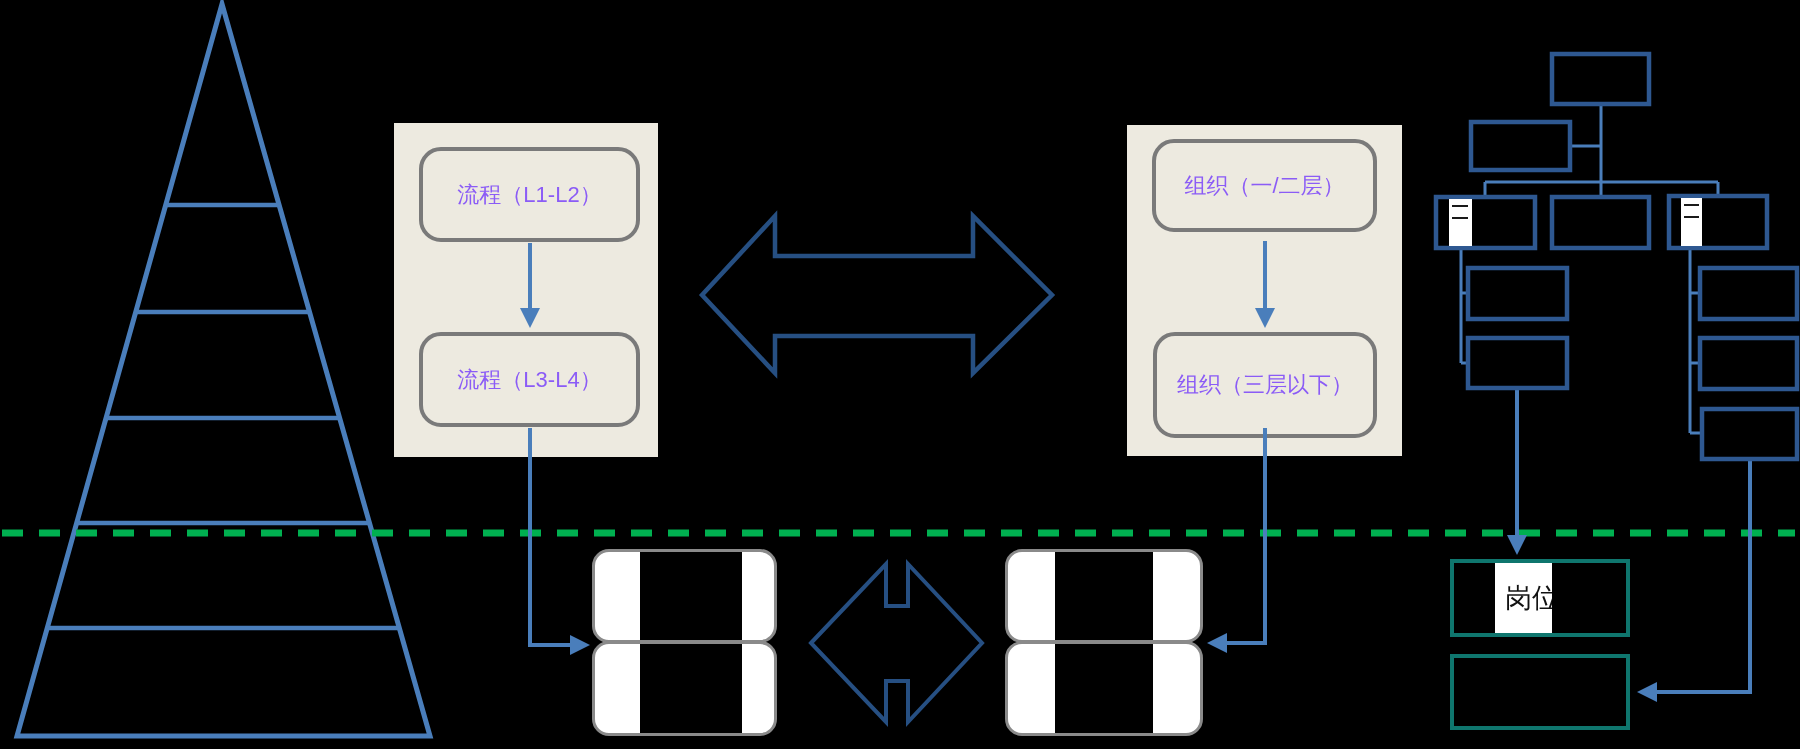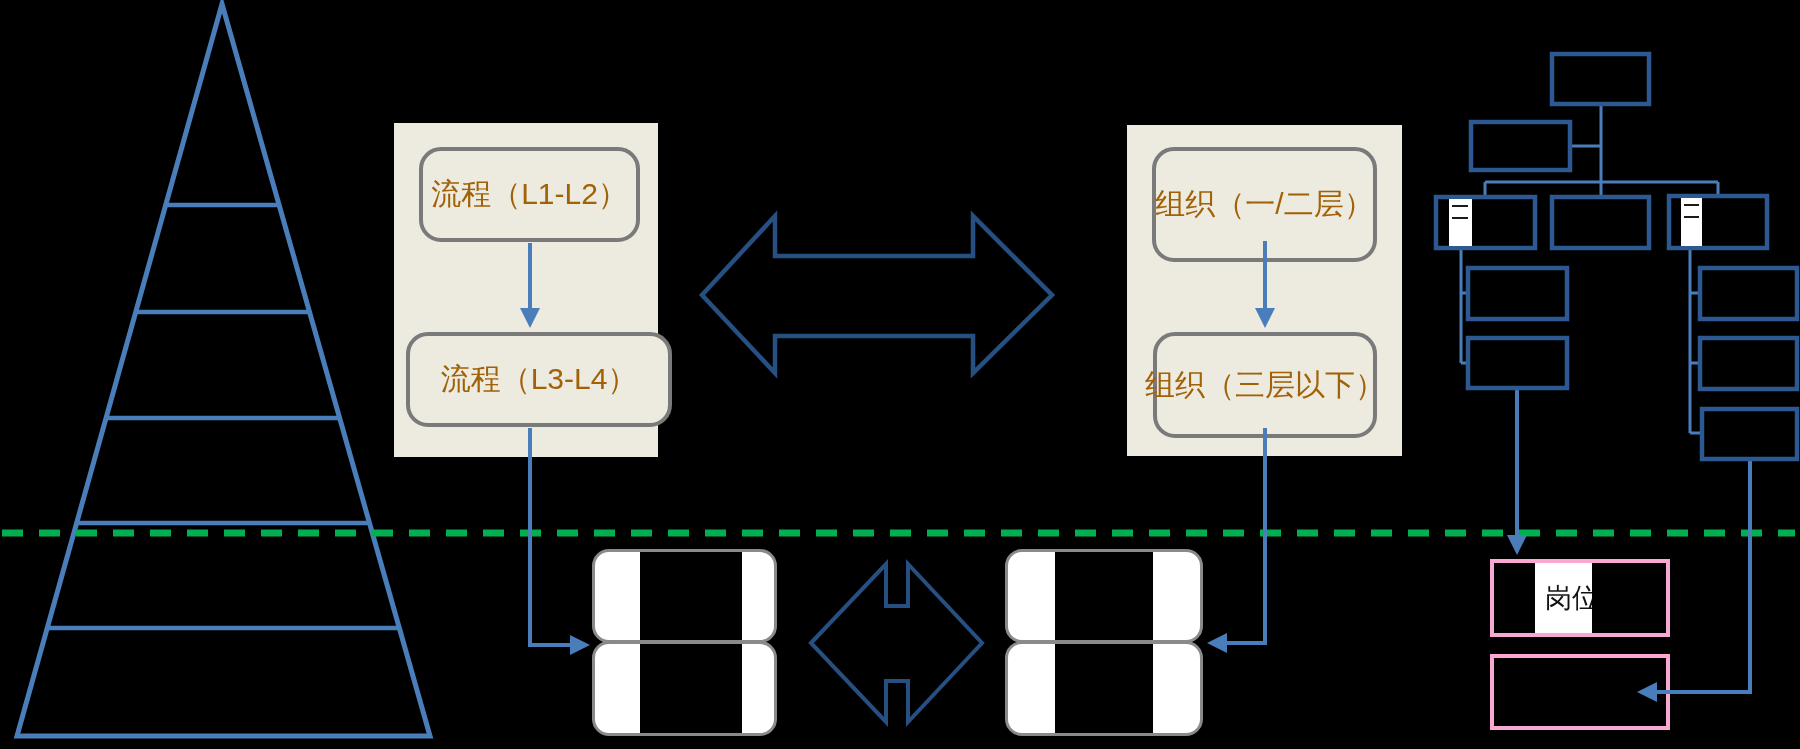--- a/index.html
+++ b/index.html
@@ -5,53 +5,52 @@
   html,body{margin:0;padding:0;background:#000;}
   .stage{
     position:relative;width:1800px;height:749px;background:#000000;
     font-family:"Liberation Sans",sans-serif;overflow:hidden;
   }
   .panel{position:absolute;background:#edeae0;}
   .node{
     position:absolute;box-sizing:border-box;background:#edeae0;
     border:4px solid #7a7a7a;border-radius:22px;
     display:flex;align-items:center;justify-content:center;
-    font-size:30px;color:#a16207;white-space:nowrap;
+    font-size:22px;color:#8b5cf6;white-space:nowrap;
   }
   .card{
     position:absolute;box-sizing:border-box;background:#ffffff;
     border:3px solid #8a8a8a;border-radius:17px;
   }
   .band{position:absolute;top:0;bottom:0;background:#000000;}
   .bluebox{
     position:absolute;box-sizing:border-box;background:transparent;
-    border:4px solid #f9a8d4;
-    margin-left:40px;
+    border:4px solid #0f766e;
   }
   .poslabel{
     position:absolute;background:#ffffff;overflow:hidden;
     color:#111111;font-size:27px;white-space:nowrap;
   }
   svg.overlay{position:absolute;left:0;top:0;pointer-events:none;}
 </style>
 </head>
 <body>
 
 <div class="stage">
 
   <div class="panel" style="left:394px;top:123px;width:264px;height:334px;"></div>
   <div class="panel" style="left:1127px;top:125px;width:275px;height:331px;"></div>
 
   <div class="node" style="left:419px;top:147px;width:221px;height:95px;">
     <span>流程（L1-L2）</span>
   </div>
-  <div class="node" style="left:406px;top:332px;width:266px;height:95px;align-items:center;">
+  <div class="node" style="left:419px;top:332px;width:221px;height:95px;align-items:center;">
     <span>流程（L3-L4）</span>
   </div>
-  <div class="node" style="left:1152px;top:147px;width:225px;height:115px;">
+  <div class="node" style="left:1152px;top:139px;width:225px;height:93px;">
     <span>组织（一/二层）</span>
   </div>
   <div class="node" style="left:1153px;top:332px;width:224px;height:106px;">
     <span>组织（三层以下）</span>
   </div>
 
   <div class="card" style="left:592px;top:549px;width:185px;height:94px;">
     <div class="band" style="left:45px;width:102px;"></div>
   </div>
   <div class="card" style="left:592px;top:641px;width:185px;height:95px;">

